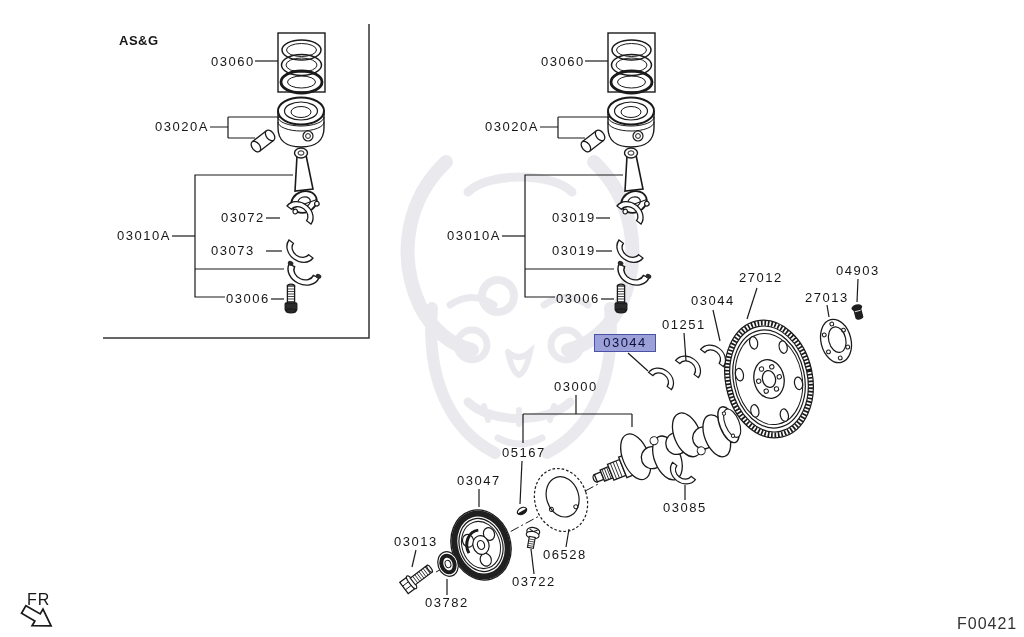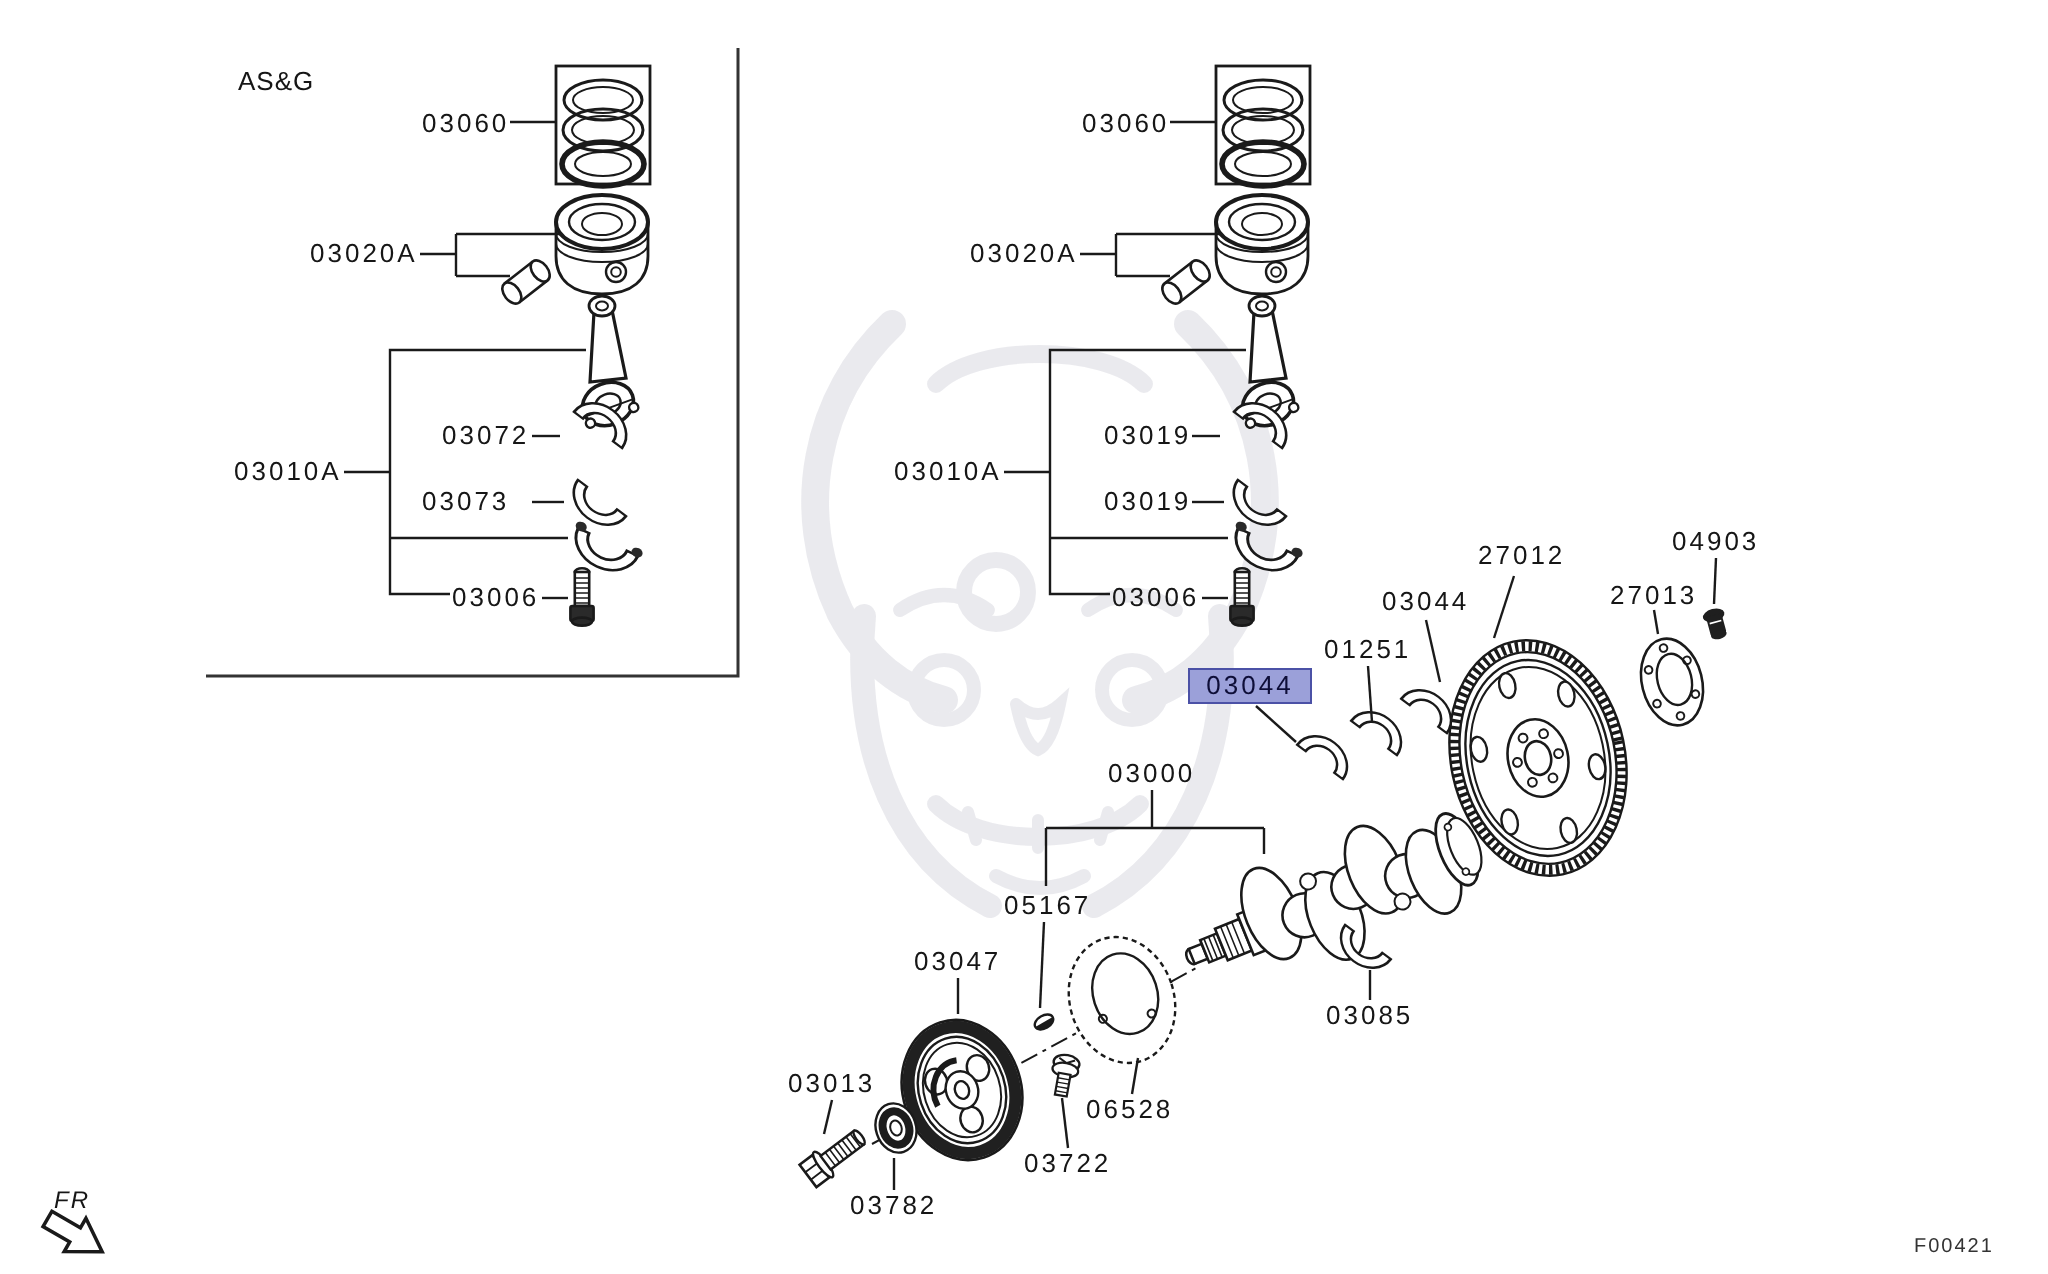--- a/index.html
+++ b/index.html
@@ -3,23 +3,23 @@
 <meta charset="utf-8">
 <style>
   html,body{margin:0;padding:0;background:#fff;}
   .stage{position:relative;width:1024px;height:637px;background:#fff;overflow:hidden;
          font-family:"Liberation Sans","DejaVu Sans",sans-serif;}
   .stage svg{position:absolute;left:0;top:0;}
   .lbl{position:absolute;font-size:13px;letter-spacing:1.5px;line-height:14px;
        color:#161616;white-space:nowrap;cursor:pointer;}
   .lbl.hl{background:#9ba0d9;border:1.5px solid #4b51a6;width:60px;height:16px;
           text-align:center;line-height:16px;color:#0e0e38;}
-  .lbl.brand{font-weight:400;letter-spacing:0.5px;cursor:default;}
-  .lbl.fr{font-size:12px;letter-spacing:1px;cursor:default;font-style:italic;}
-  .lbl.figcode{font-size:10px;letter-spacing:1px;color:#333;cursor:default;}
+  .lbl.brand{font-weight:700;letter-spacing:0.5px;cursor:default;}
+  .lbl.fr{font-size:16px;letter-spacing:1px;cursor:default;}
+  .lbl.figcode{font-size:16px;letter-spacing:1px;color:#333;cursor:default;}
 </style>
 </head>
 <body>
 
 <div class="stage">
 
 <svg width="1024" height="637" viewBox="0 0 1024 637" xmlns="http://www.w3.org/2000/svg" xmlns:xlink="http://www.w3.org/1999/xlink">
 
   <defs>
 

